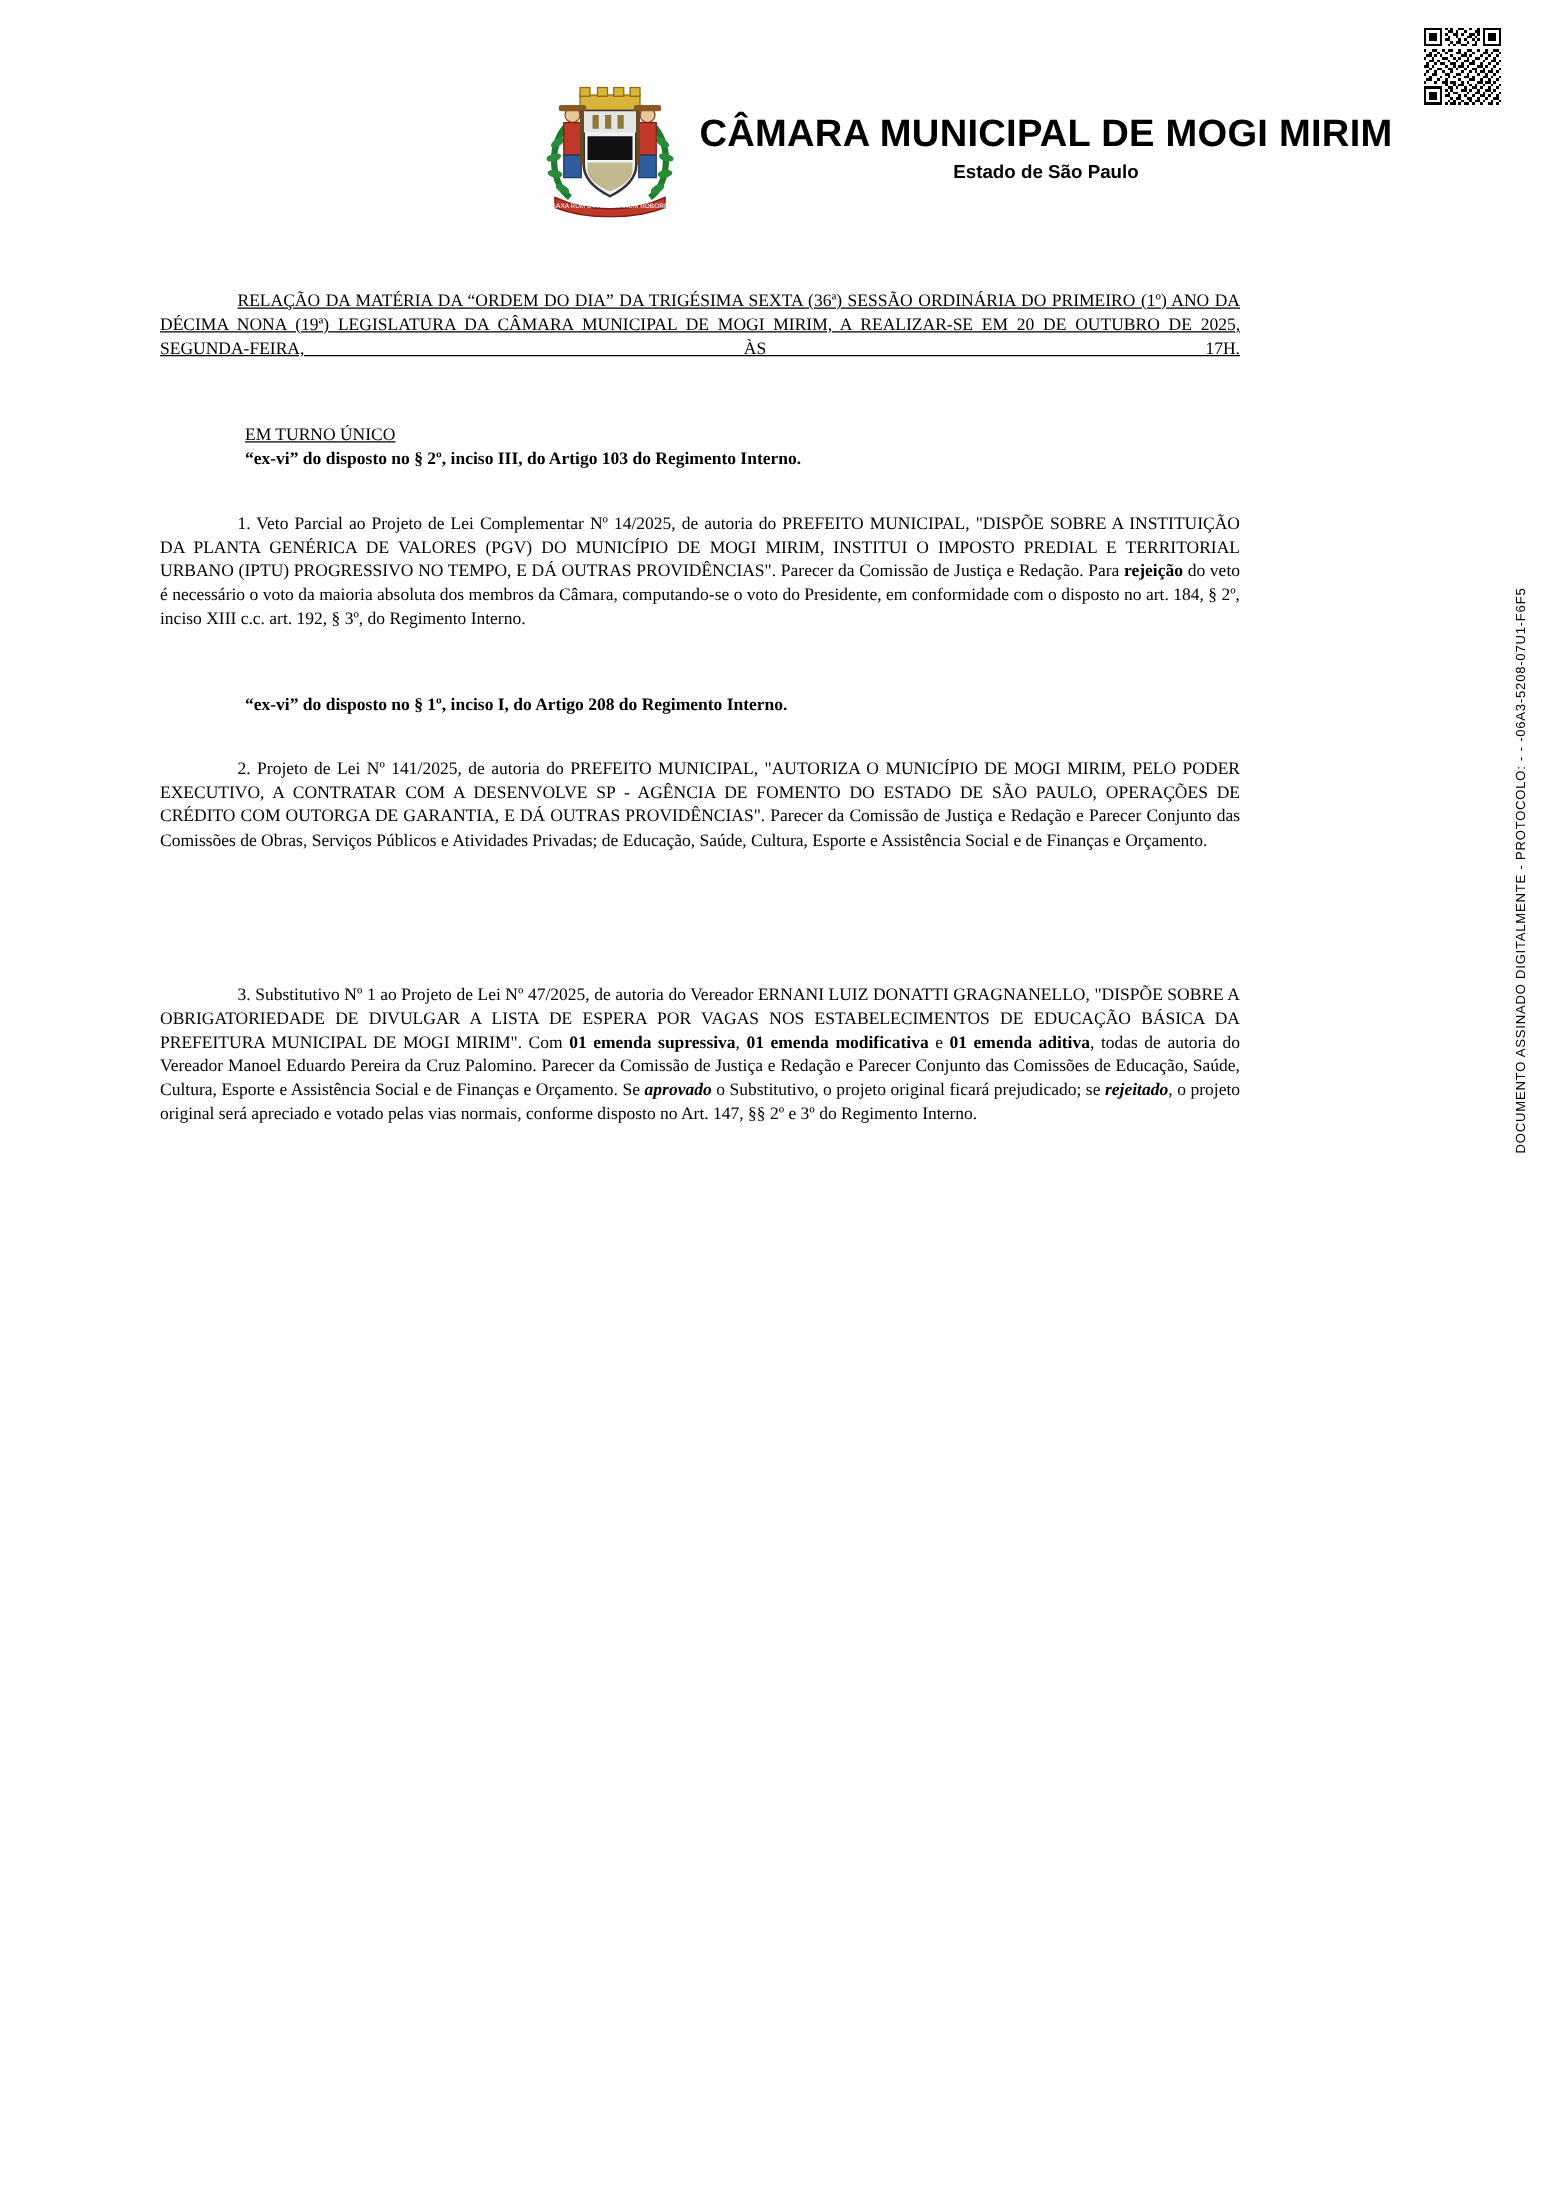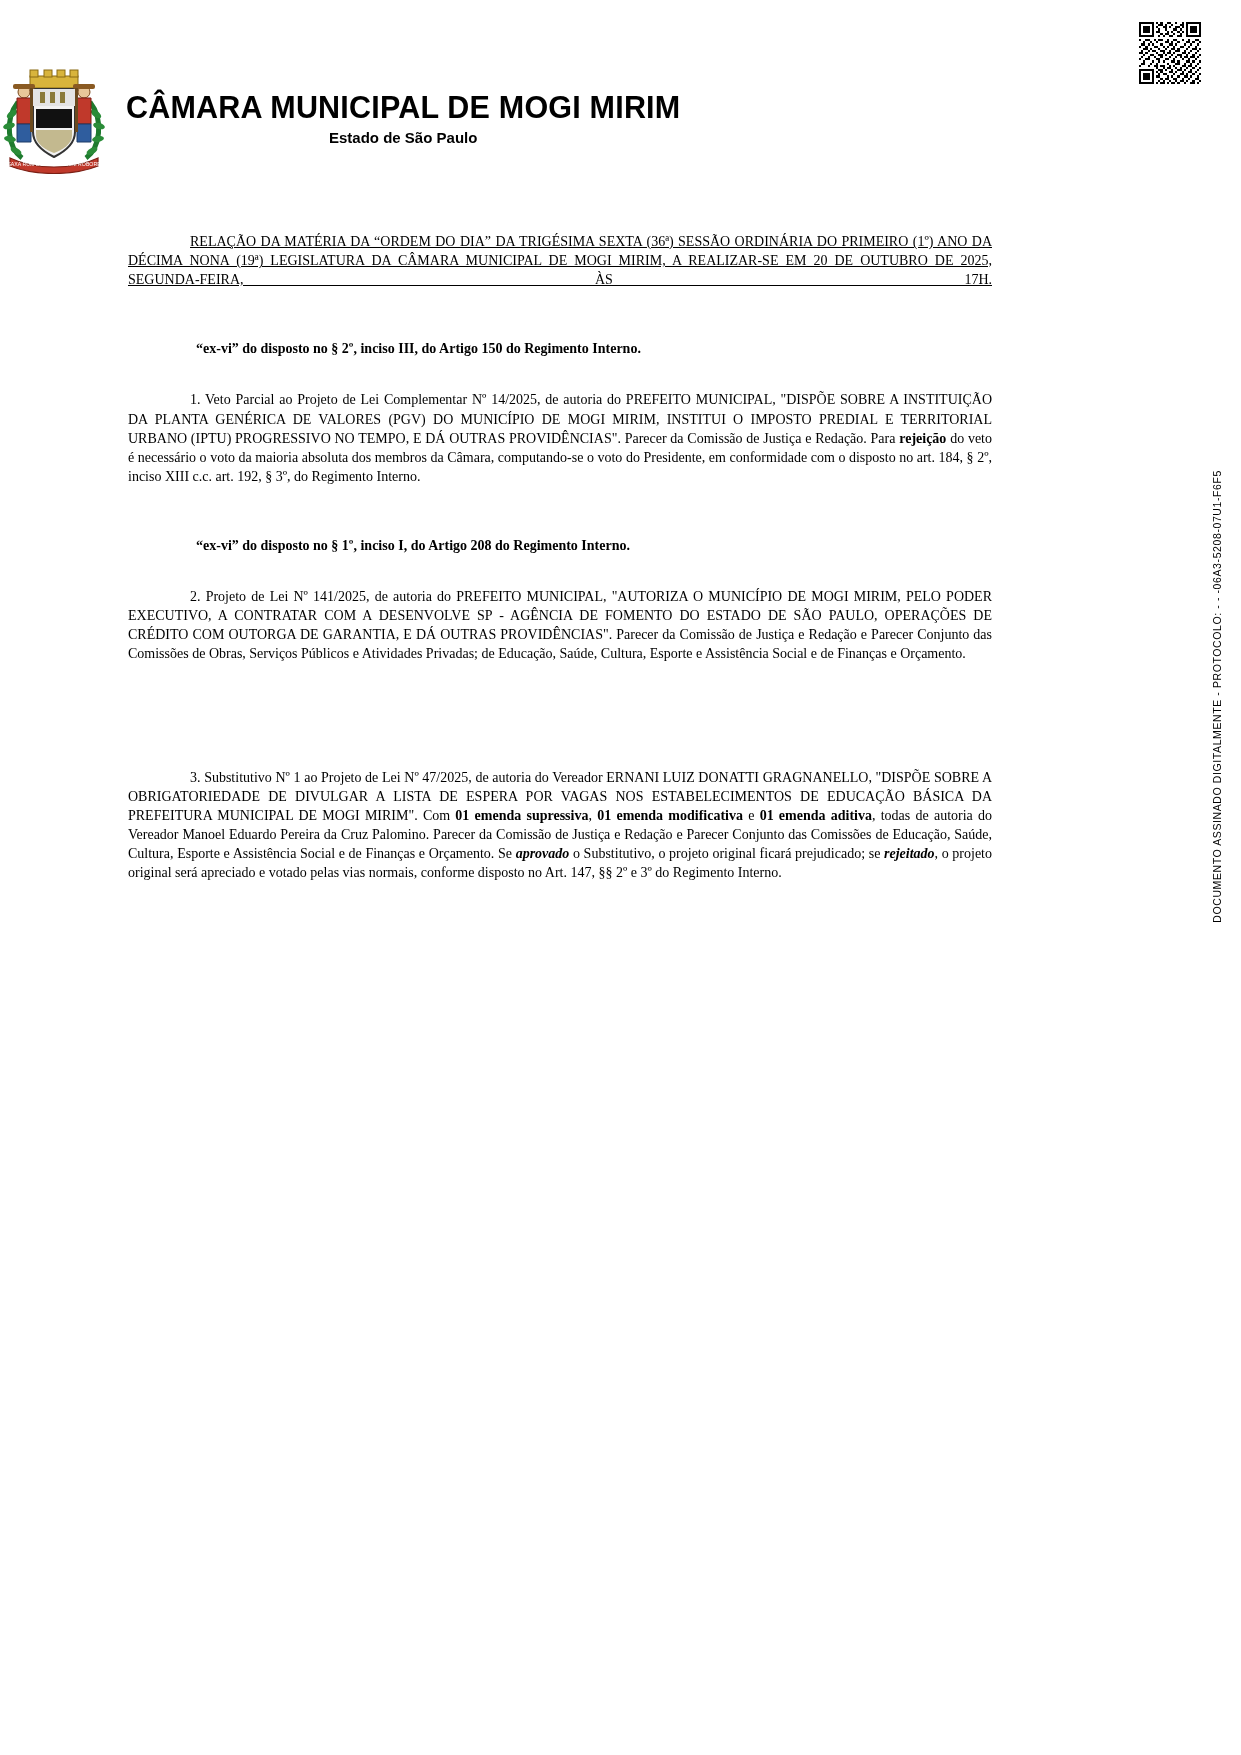--- a/index.html
+++ b/index.html
@@ -27,21 +27,21 @@
   }
 
   
   .header {
     position: absolute;
     top: 62px;
     left: 0;
     width: 1114px;
     display: flex;
     align-items: center;
-    justify-content: flex-start;
+    justify-content: flex-end;
   }
   .brasao {
     width: 108px;
     height: 112px;
     flex: 0 0 auto;
     margin-right: 18px;
   }
   .header-text {
     text-align: center;
     flex: 0 0 auto;
@@ -412,21 +412,22 @@
 </div>
 
 <div class="side-stamp">DOCUMENTO ASSINADO DIGITALMENTE - PROTOCOLO: - - -06A3-5208-07U1-F6F5</div>
 
 <div class="doc">
 
   <p class="u blk-title">RELAÇÃO DA MATÉRIA DA “ORDEM DO DIA” DA TRIGÉSIMA SEXTA (36ª) SESSÃO ORDINÁRIA DO PRIMEIRO (1º) ANO DA DÉCIMA NONA (19ª) LEGISLATURA DA CÂMARA MUNICIPAL DE MOGI MIRIM, A REALIZAR-SE EM 20 DE OUTUBRO DE 2025, SEGUNDA-FEIRA, ÀS 17H.</p>
 
   <div class="gap-lg"></div>
 
-  <p class="sec-sub">“ex-vi” do disposto no § 2º, inciso III, do Artigo 150 do Regimento Interno.</p>
+  <p class="u sec-head">EM TURNO ÚNICO</p>
+  <p class="sec-sub">“ex-vi” do disposto no § 2º, inciso III, do Artigo 103 do Regimento Interno.</p>
 
   <div class="gap-md"></div>
 
   <p class="just indent"><span>1. Veto Parcial ao Projeto de Lei Complementar Nº 14/2025, de autoria do PREFEITO MUNICIPAL, "DISPÕE SOBRE A INSTITUIÇÃO DA PLANTA GENÉRICA DE VALORES (PGV) DO MUNICÍPIO DE MOGI MIRIM, INSTITUI O IMPOSTO PREDIAL E TERRITORIAL URBANO (IPTU) PROGRESSIVO NO TEMPO, E DÁ OUTRAS PROVIDÊNCIAS". Parecer da Comissão de Justiça e Redação. Para </span><span class="b">rejeição</span><span> do veto é necessário o voto da maioria absoluta dos membros da Câmara, computando-se o voto do Presidente, em conformidade com o disposto no art. 184, § 2º, inciso XIII c.c. art. 192, § 3º, do Regimento Interno.</span></p>
 
   <div class="gap-lg"></div>
 
   <p class="sec-sub">“ex-vi” do disposto no § 1º, inciso I, do Artigo 208 do Regimento Interno.</p>
 
   <div class="gap-md"></div>

